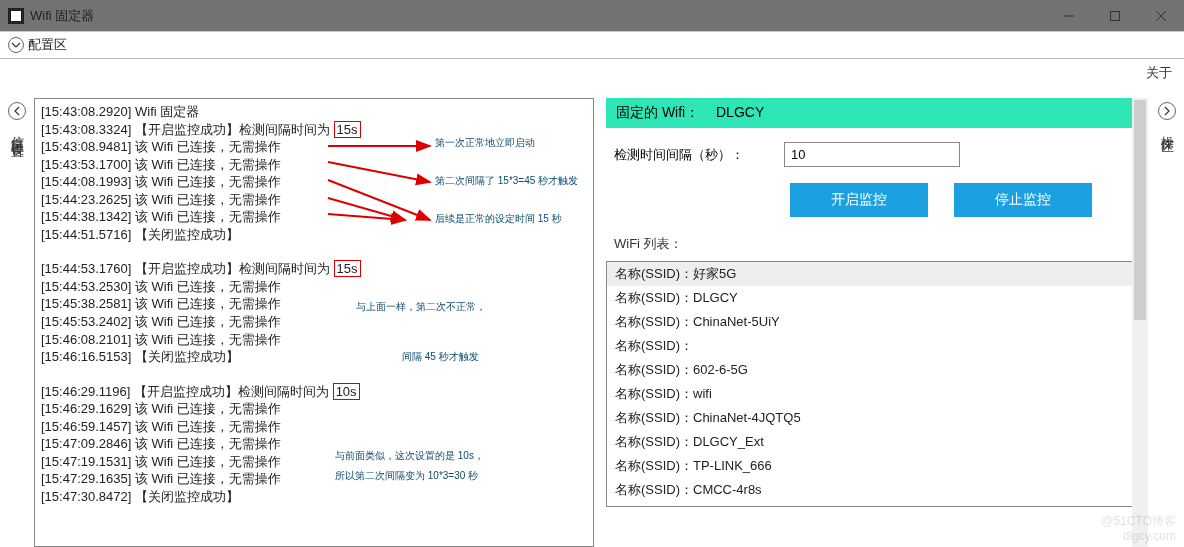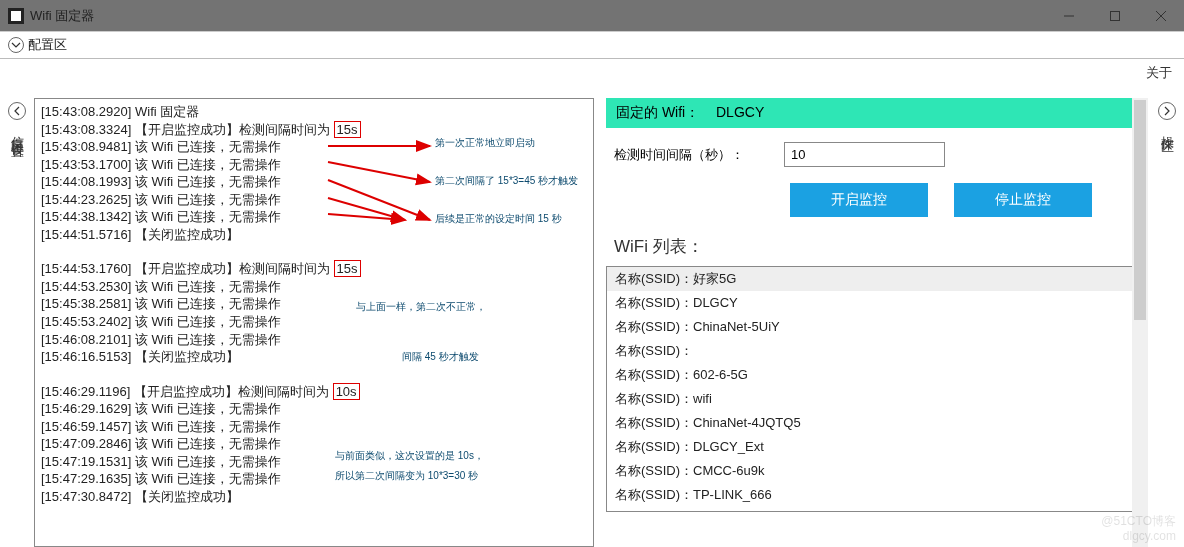--- a/index.html
+++ b/index.html
@@ -33,26 +33,26 @@
 
 .annotation { position: absolute; font-size: 10px; font-weight: normal; color: #0c4a6e; white-space: nowrap; pointer-events: none; }
 
 .right-panel { flex: 1; padding: 0 12px 0 12px; position: relative; }
 .fixed-wifi { background: #2ee6b5; padding: 6px 10px; font-size: 14px; color: #000000; margin-bottom: 14px; display: flex; }
 .fixed-wifi .lbl { width: 100px; }
 .fixed-wifi .val { flex: 1; }
 
 .interval-row { display: flex; align-items: center; margin-bottom: 16px; padding-left: 8px; font-size: 13px; }
 .interval-row .lbl { width: 170px; }
-.interval-row input { border: 1px solid #888; padding: 4px 6px; width: 161px; font-size: 13px; }
+.interval-row input { border: 1px solid #888; padding: 4px 6px; width: 176px; font-size: 13px; }
 
 .btn-row { display: flex; gap: 26px; padding-left: 184px; margin-bottom: 18px; }
 .btn { background: #1ba1e2; color: #fff; border: none; padding: 8px 0; width: 138px; font-size: 14px; cursor: pointer; }
 
-.wifi-list-lbl { font-size: 17px; color: #333; padding-left: 8px; margin-bottom: 8px; }
+.wifi-list-lbl { font-size: 13px; color: #333; padding-left: 8px; margin-bottom: 8px; }
 .wifi-list { border: 1px solid #888; height: 246px; overflow-y: scroll; font-size: 13px; background: #fff; }
 .wifi-list .row { padding: 3px 8px; border-bottom: 0; color: #222; }
 .wifi-list .row:first-child { background: #eeeeee; }
 
 .watermark { position: absolute; right: 8px; bottom: 4px; font-size: 12px; color: rgba(0,0,0,0.12); text-align: right; line-height: 1.2; }
 </style>
 </head>
 <body>
 
 <div class="titlebar">
@@ -142,21 +142,20 @@
     <div class="wifi-list-lbl">WiFi 列表：</div>
     <div class="wifi-list" id="wifilist">
         <div class="row">名称(SSID)：好家5G</div>
         <div class="row">名称(SSID)：DLGCY</div>
         <div class="row">名称(SSID)：ChinaNet-5UiY</div>
         <div class="row">名称(SSID)：</div>
         <div class="row">名称(SSID)：602-6-5G</div>
         <div class="row">名称(SSID)：wifi</div>
         <div class="row">名称(SSID)：ChinaNet-4JQTQ5</div>
         <div class="row">名称(SSID)：DLGCY_Ext</div>
-        <div class="row">名称(SSID)：CMCC-6u9k</div>
         <div class="row">名称(SSID)：TP-LINK_666</div>
         <div class="row">名称(SSID)：CMCC-4r8s</div>
       </div>
   </div>
 
   <div class="side-tab" style="width:34px;">
     <span class="chev">
         <svg viewBox="0 0 10 10">
           <polyline points="3,1 7,5 3,9" fill="none" stroke="#333" stroke-width="1.2"></polyline>
         </svg>

